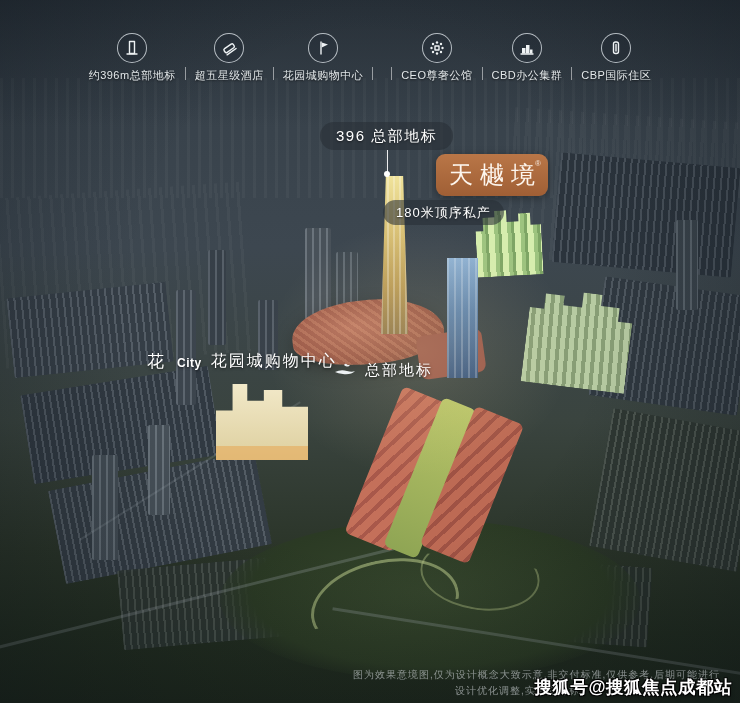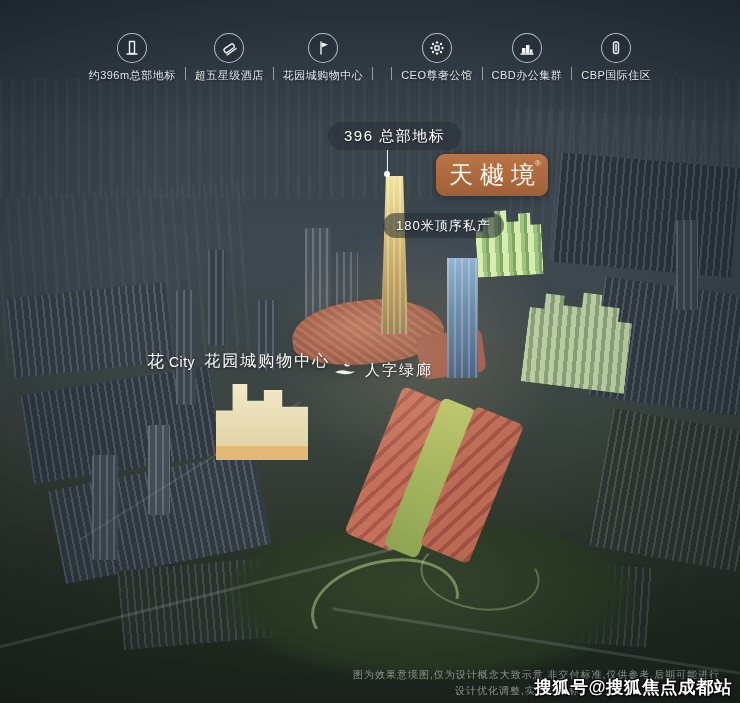--- a/index.html
+++ b/index.html
@@ -58,33 +58,33 @@
   
   #featureBar{position:absolute;left:0;top:33px;width:740px;display:flex;justify-content:center;align-items:flex-end;z-index:6;}
   .fitem{display:flex;flex-direction:column;align-items:center;gap:5px;}
   .fcircle{width:30px;height:30px;border-radius:50%;border:1.5px solid rgba(230,236,240,.75);display:flex;align-items:center;justify-content:center;background:rgba(18,28,38,.12);}
   .fcircle svg{display:block;}
   .flabel{font-size:11px;color:#e3e8ea;letter-spacing:.5px;white-space:nowrap;text-shadow:0 1px 2px rgba(0,0,0,.6);}
   .fdiv{width:1px;height:13px;background:rgba(255,255,255,.5);margin:0 9px 3px 9px;align-self:flex-end;}
 
   
   .pill{position:absolute;z-index:6;background:rgba(40,47,53,.58);color:#fff;border-radius:15px;display:flex;align-items:center;text-shadow:0 1px 2px rgba(0,0,0,.5);}
-  #pill396{left:328px;top:122px;height:28px;padding:0 16px;font-size:15px;letter-spacing:1.5px;}
+  #pill396{left:320px;top:122px;height:28px;padding:0 16px;font-size:15px;letter-spacing:1.5px;}
   #leader396{position:absolute;left:387px;top:150px;width:1px;height:22px;background:rgba(255,255,255,.9);z-index:6;}
   #dot396{position:absolute;left:384px;top:171px;width:6px;height:6px;border-radius:50%;background:#fff;z-index:6;}
   #brandBox{position:absolute;left:436px;top:154px;width:112px;height:42px;border-radius:9px;background:linear-gradient(180deg,#b97647,#a05f35);z-index:6;display:flex;align-items:center;justify-content:center;box-shadow:0 2px 8px rgba(0,0,0,.35);}
   #brandBox .bname{font-family:"DejaVu Serif","Liberation Serif",serif;font-size:24px;color:#fdf6ee;letter-spacing:7px;margin-left:7px;}
   #brandBox .bmark{position:absolute;top:5px;right:7px;font-size:8px;color:rgba(253,246,238,.85);}
-  #pill180{left:383px;top:213px;height:25px;padding:0 13px;font-size:13px;letter-spacing:1px;border-radius:13px;}
+  #pill180{left:383px;top:200px;height:25px;padding:0 13px;font-size:13px;letter-spacing:1px;border-radius:13px;}
   .photoLabel{position:absolute;z-index:6;display:flex;align-items:center;color:#fff;text-shadow:0 1px 3px rgba(0,0,0,.65);}
   #mallLabel{left:147px;top:351px;gap:9px;}
   #mallLabel .txt{font-size:16px;letter-spacing:2px;font-weight:500;}
   .hualogo{display:flex;align-items:flex-end;line-height:1;}
   .hualogo .cn{font-family:"DejaVu Serif","Liberation Serif",serif;font-size:17px;}
-  .hualogo .en{font-size:14px;margin-left:5px;margin-bottom:1px;letter-spacing:.5px;}
+  .hualogo .en{font-size:12px;margin-left:13px;margin-bottom:1px;letter-spacing:.5px;font-weight:bold;}
   #corridorLabel{left:333px;top:361px;gap:8px;}
   #corridorLabel .txt{font-size:15px;letter-spacing:2px;}
 
   
   #designNote{position:absolute;top:647px;right:24px;z-index:6;font-size:13px;color:#c3cbd0;letter-spacing:1.5px;text-shadow:0 1px 2px rgba(0,0,0,.5);}
   .disc{position:absolute;z-index:6;font-size:10px;color:rgba(205,210,213,.62);letter-spacing:1px;white-space:nowrap;}
   #disc1{top:668px;right:20px;}
   #disc2{top:684px;left:455px;}
   #watermark{position:absolute;top:675px;right:8px;z-index:7;font-size:17.5px;font-weight:700;color:#fff;letter-spacing:.5px;white-space:nowrap;
     text-shadow:-1px -1px 0 rgba(0,0,0,.8),1px -1px 0 rgba(0,0,0,.8),-1px 1px 0 rgba(0,0,0,.8),1px 1px 0 rgba(0,0,0,.8),0 2px 4px rgba(0,0,0,.6);}
@@ -228,20 +228,20 @@
     <span class="txt">花园城购物中心</span>
   </div>
 
   <div class="photoLabel" id="corridorLabel">
     <span>
       <svg width="24" height="15" viewBox="0 0 24 15">
           <path class="icf" d="M2 11 Q8 8 14 10 Q19 11.5 22 10 Q18 14 10 13 Q5 12.5 2 11 Z"></path>
           <path class="icf" d="M11 4 q1.5-2 3-.5 q1.5 1 3 .2 q-1 2.2-3.2 1.8 q-1.8-.3-2.8-1.5 Z"></path>
         </svg>
     </span>
-    <span class="txt">人字绿廊</span>
+    <span class="txt">总部地标</span>
   </div>
 
   <div class="disc" id="disc1">图为效果意境图,仅为设计概念大致示意,非交付标准,仅供参考,后期可能进行</div>
   <div class="disc" id="disc2">设计优化调整,实际交付标</div>
   <div id="watermark">搜狐号@搜狐焦点成都站</div>
 
 </div>
 
 </body></html>

